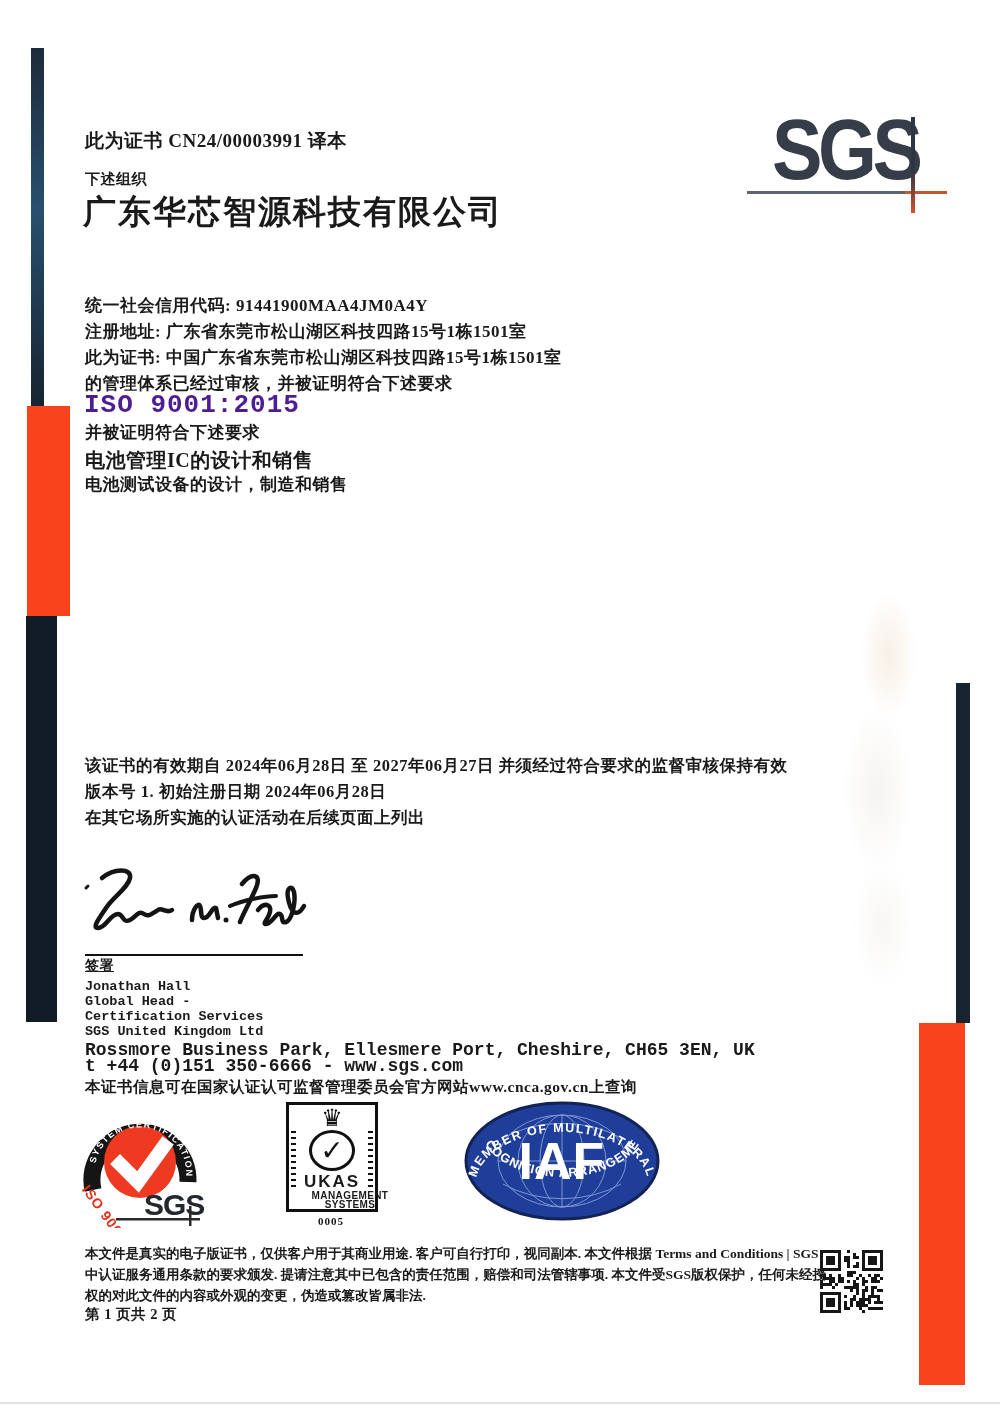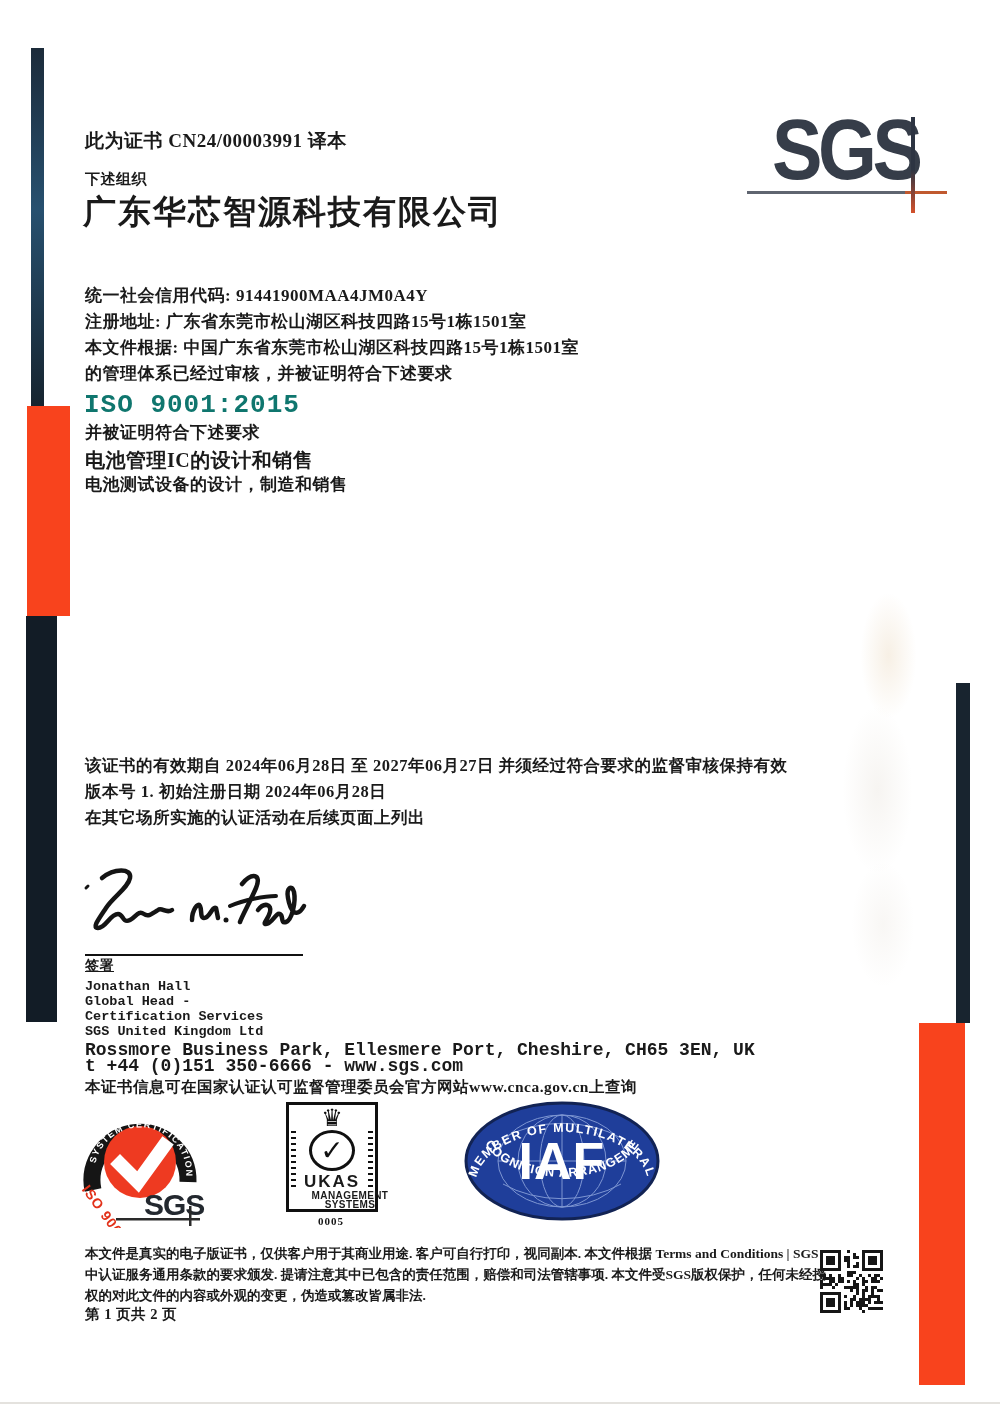--- a/index.html
+++ b/index.html
@@ -29,22 +29,22 @@
       transform:scaleX(.88);transform-origin:left;}
   .sgs-hline{left:747px;top:191px;width:182px;height:3px;background:#5f6570;}
   .sgs-hline-tip{left:905px;top:191px;width:42px;height:3px;background:#c0592f;}
   .sgs-vline{left:911px;top:117px;width:4px;height:96px;
       background:linear-gradient(180deg,#2d3442 0%,#2d3442 55%,#d4512b 100%);}
 
   
   .cert-line{left:85px;top:128px;font-size:19px;}
   .org-intro{left:85px;top:170px;font-size:15px;}
   .org-name{left:83px;top:190px;font-size:33px;font-weight:700;letter-spacing:2px;}
-  .info-block{left:85px;top:283px;font-size:17px;line-height:26px;}
-  .iso-line{left:84px;top:390px;font-size:26px;letter-spacing:1px;color:#0f766e;}
+  .info-block{left:85px;top:293px;font-size:17px;line-height:26px;}
+  .iso-line{left:84px;top:390px;font-size:26px;letter-spacing:1px;color:#4c1d95;}
   .scope-head{left:85px;top:421px;font-size:17px;}
   .scope-item1{left:85px;top:447px;font-size:20px;}
   .scope-item2{left:85px;top:473px;font-size:17px;}
   .validity{left:85px;top:753px;font-size:16.5px;line-height:26px;white-space:nowrap;}
   .sig-svg{left:80px;top:862px;}
   .sig-rule{left:85px;top:954px;width:218px;height:2px;background:#111;}
   .sig-label{left:85px;top:957px;font-size:14px;text-decoration:underline;}
   .sig-block{left:85px;top:979px;font-size:13.5px;line-height:15px;white-space:nowrap;}
   .sig-addr{left:85px;top:1042px;font-size:18px;line-height:16px;white-space:nowrap;}
   .verify-line{left:85px;top:1077px;font-size:15.5px;}
@@ -87,21 +87,21 @@
 <div class="abs sgs-hline-tip"></div>
 <div class="abs sgs-vline"></div>
 
 <div class="abs cert-line cjk">此为证书 CN24/00003991 译本</div>
 <div class="abs org-intro cjk">下述组织</div>
 <div class="abs org-name">广东华芯智源科技有限公司</div>
 
 <div class="abs info-block cjk">
   <div>统一社会信用代码: 91441900MAA4JM0A4Y</div>
   <div>注册地址: 广东省东莞市松山湖区科技四路15号1栋1501室</div>
-  <div>本文件根据: 中国广东省东莞市松山湖区科技四路15号1栋1501室</div>
+  <div>此为证书: 中国广东省东莞市松山湖区科技四路15号1栋1501室</div>
   <div>的管理体系已经过审核，并被证明符合下述要求</div>
 </div>
 <div class="abs iso-line mono">ISO 9001:2015</div>
 
 <div class="abs scope-head cjk">并被证明符合下述要求</div>
 <div class="abs scope-item1 cjk">电池管理IC的设计和销售</div>
 <div class="abs scope-item2 cjk">电池测试设备的设计，制造和销售</div>
 
 <div class="abs validity cjk">
   <div>该证书的有效期自 2024年06月28日 至 2027年06月27日 并须经过符合要求的监督审核保持有效</div>

